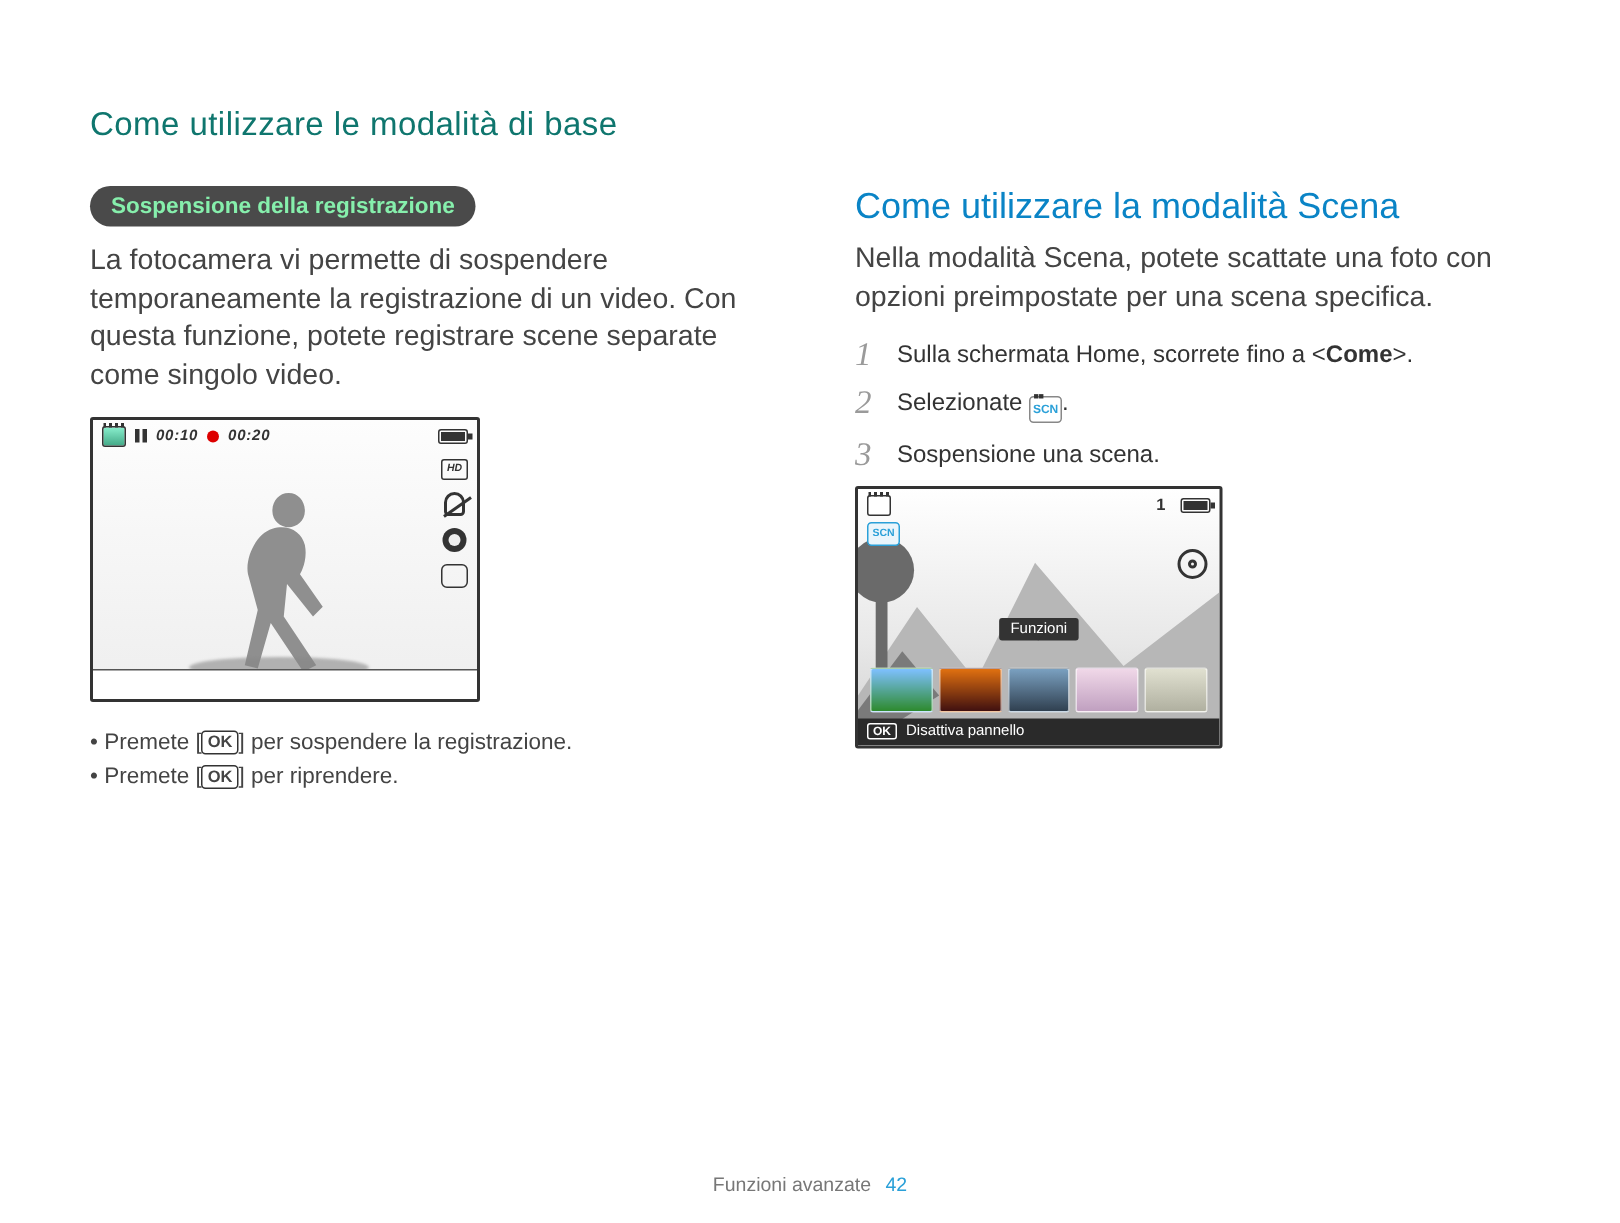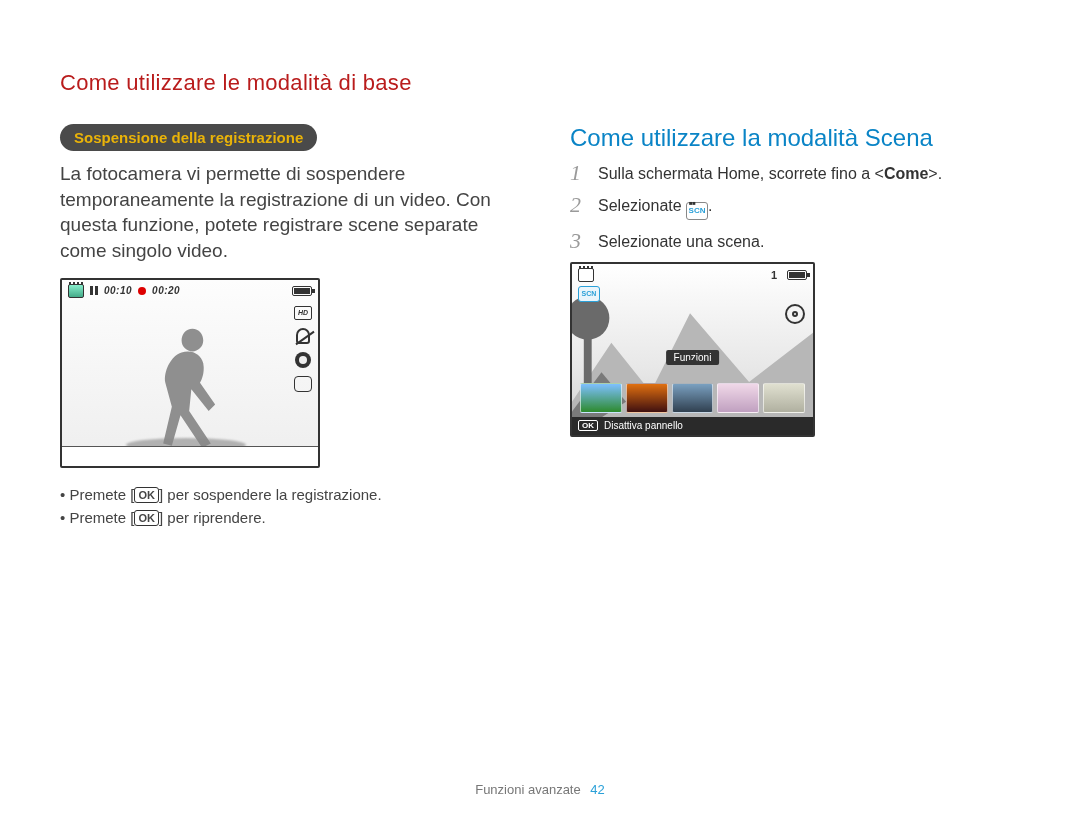--- a/index.html
+++ b/index.html
@@ -1,21 +1,21 @@
 <!DOCTYPE html>
 <html><head>
 <meta charset="utf-8">
 <style>
   * { box-sizing: border-box; margin: 0; padding: 0; }
   html, body { width: 1080px; height: 815px; background: #fff; font-family: Arial, Helvetica, sans-serif; color: #333; }
   .page { padding: 70px 60px 30px 60px; position: relative; height: 100%; }
-  .section-title { font-size: 22px; font-weight: 300; color: #b91c1c; letter-spacing: .3px; margin-bottom: 28px; }
+  .section-title { font-size: 22px; font-weight: 300; color: #0f766e; letter-spacing: .3px; margin-bottom: 28px; }
   .columns { display: flex; gap: 60px; }
   .col { flex: 1; }
-  .pill { display: inline-block; background: #4a4a4a; color: #eab308; border-radius: 14px; padding: 5px 14px; font-size: 15px; font-weight: 600; margin-bottom: 10px; }
+  .pill { display: inline-block; background: #4a4a4a; color: #86efac; border-radius: 14px; padding: 5px 14px; font-size: 15px; font-weight: 600; margin-bottom: 10px; }
   .body-text { font-size: 19px; line-height: 1.35; color: #444; margin-bottom: 14px; }
   .heading-blue { color: #0a84c6; font-size: 24px; font-weight: 400; margin-bottom: 8px; }
   .step-list { list-style: none; margin-top: 10px; }
   .step-list li { display: flex; align-items: flex-start; gap: 10px; margin-bottom: 10px; font-size: 16px; color: #333; }
   .step-num { font-family: Georgia, 'Times New Roman', serif; font-style: italic; font-size: 22px; color: #9a9a9a; line-height: 1; width: 18px; }
   .step-text { padding-top: 3px; }
   .ok-btn { display: inline-block; border: 1px solid #333; border-radius: 3px; font-size: 11px; font-weight: 700; padding: 0 3px; line-height: 14px; vertical-align: 1px; }
   .bullets { list-style: none; margin-top: 10px; }
   .bullets li { font-size: 15px; color: #444; margin-bottom: 6px; }
   .bullets li::before { content: "• "; color: #444; }
@@ -118,33 +118,34 @@
           <span>Premete [</span><span class="ok-btn">OK</span><span>] per sospendere la registrazione.</span>
         </li>
         <li>
           <span>Premete [</span><span class="ok-btn">OK</span><span>] per riprendere.</span>
         </li>
       </ul>
     </div>
 
     <div class="col">
       <h2 class="heading-blue">Come utilizzare la modalità Scena</h2>
+      <p class="body-text">Nella modalità Scena, potete scattate una foto con opzioni preimpostate per una scena specifica.</p>
 
       <ol class="step-list">
         <li>
           <span class="step-num">1</span>
           <span class="step-text"><span>Sulla schermata Home, scorrete fino a &lt;</span><b>Come</b><span>&gt;.</span></span>
         </li>
         <li>
           <span class="step-num">2</span>
           <span class="step-text"><span>Selezionate </span><span class="icon-scene">SCN</span><span>.</span></span>
         </li>
         <li>
           <span class="step-num">3</span>
-          <span class="step-text">Selezionate una scena.</span>
+          <span class="step-text">Sospensione una scena.</span>
         </li>
       </ol>
 
       <div class="lcd2">
         <svg class="back" viewBox="0 0 245 175" preserveAspectRatio="none">
           <path d="M0 140 L40 80 L80 130 L120 50 L180 120 L245 70 L245 175 L0 175 Z" fill="#b7b7b7"></path>
           <path d="M0 150 L30 110 L55 140 L0 175 Z" fill="#7a7a7a"></path>
           <rect x="12" y="60" width="8" height="90" fill="#6a6a6a"></rect>
           <circle cx="16" cy="55" r="22" fill="#6a6a6a"></circle>
         </svg>

